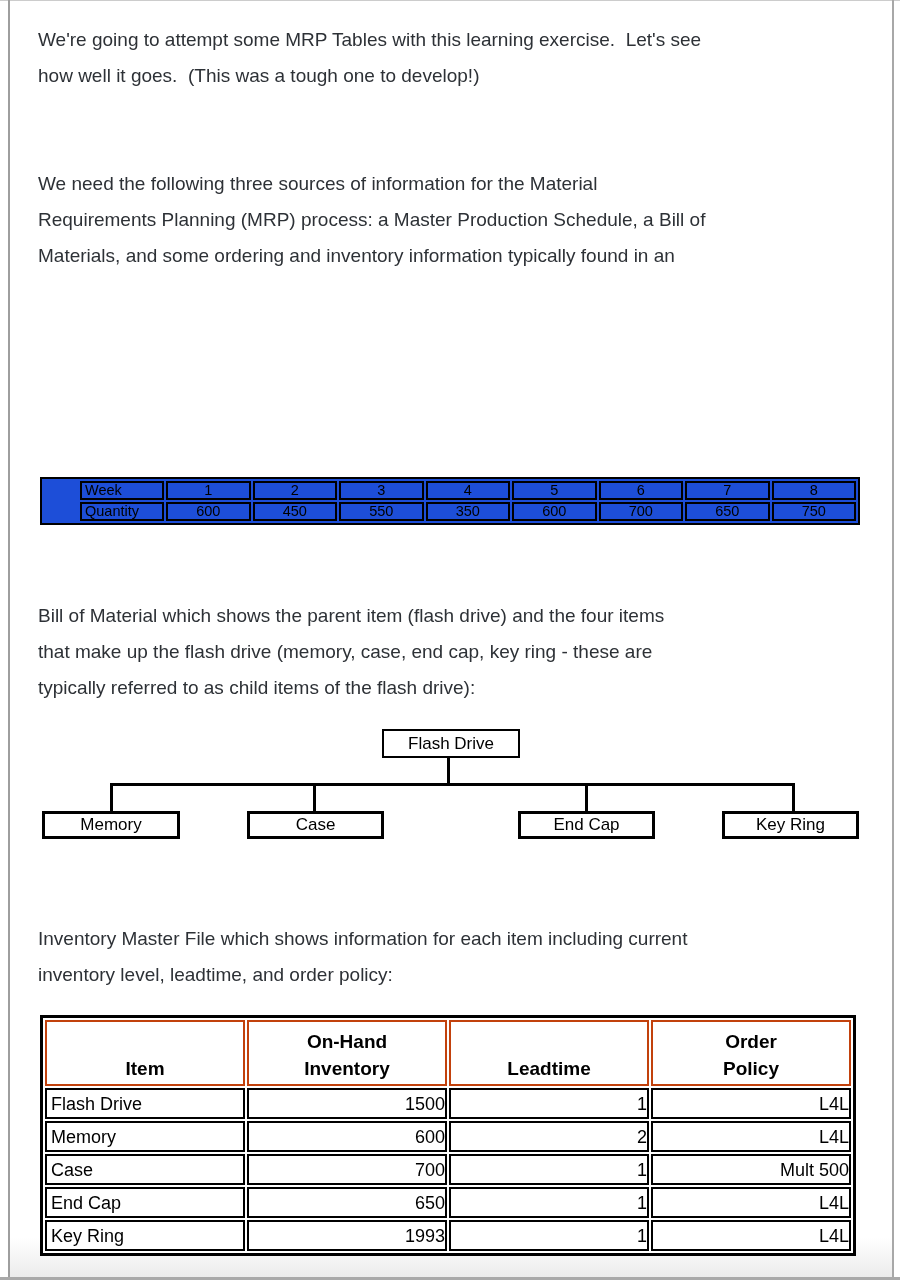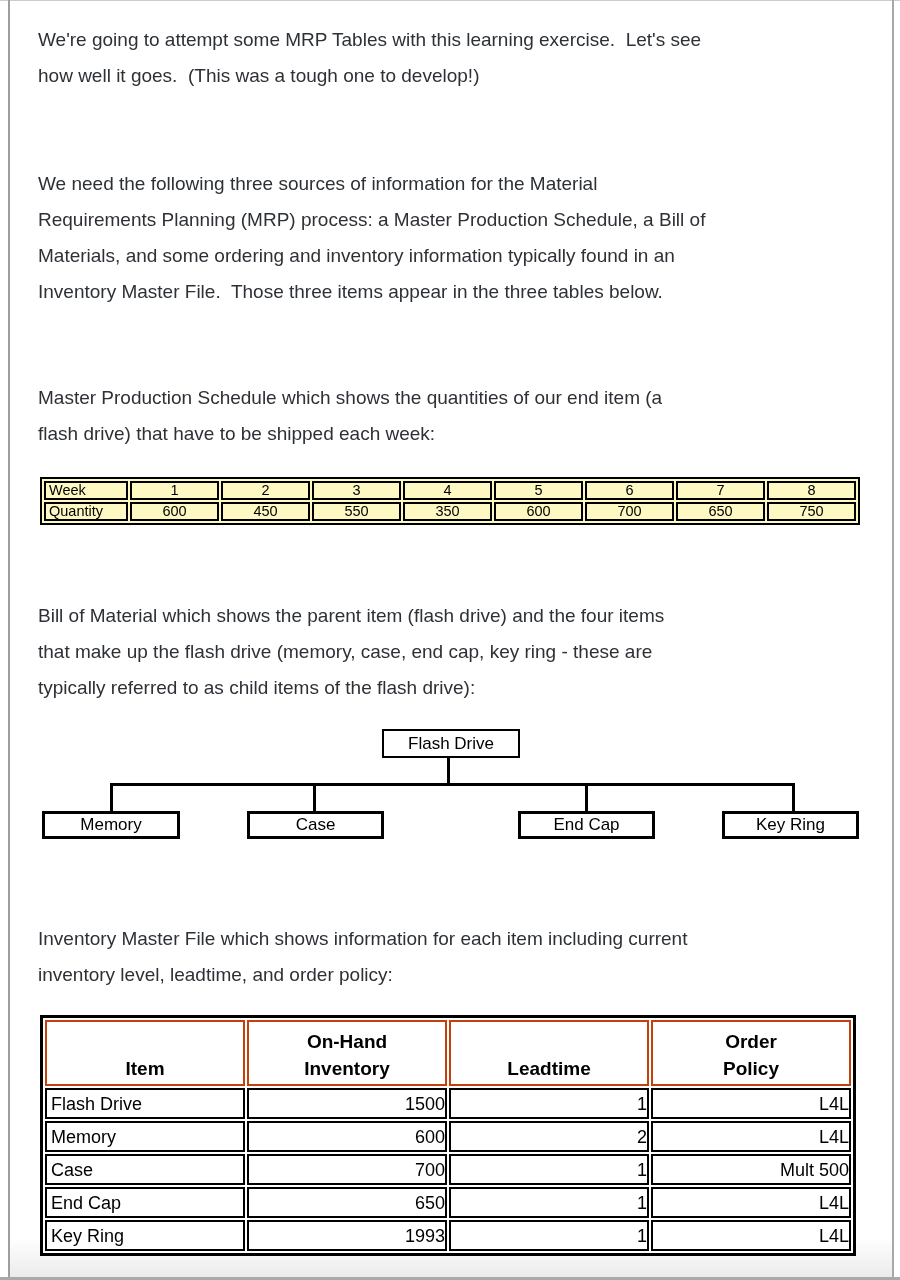--- a/index.html
+++ b/index.html
@@ -23,21 +23,21 @@
   .blk-intro{top:21px;}
   .blk-sources{top:165px;}
   .blk-mps-caption{top:379px;}
   .blk-bom-caption{top:597px;}
   .blk-imf-caption{top:920px;}
 
   
   table.mps{
     position:absolute;left:30px;top:476px;width:820px;
     border:2px solid #000;border-spacing:2px;border-collapse:separate;
-    table-layout:fixed;background:#fef9c3;
+    table-layout:fixed;background:#1d4ed8;padding-left:36px;
   }
   table.mps td{
     border:2px solid #000;height:13px;padding:0 2px;
     font-size:14.5px;line-height:15px;color:#000;text-align:center;overflow:hidden;
   }
   table.mps td.lbl{text-align:left;padding-left:3px;}
   col.mps-label{width:84px;}
 
   
   .bom{position:absolute;left:0;top:728px;width:882px;height:114px;}
@@ -90,27 +90,22 @@
 
   <div class="tblock blk-intro">
     <div class="tline">We're going to attempt some MRP Tables with this learning exercise.  Let's see</div>
     <div class="tline">how well it goes.  (This was a tough one to develop!)</div>
   </div>
 
   <div class="tblock blk-sources">
     <div class="tline">We need the following three sources of information for the Material</div>
     <div class="tline">Requirements Planning (MRP) process: a Master Production Schedule, a Bill of</div>
     <div class="tline">Materials, and some ordering and inventory information typically found in an</div>
-    <div class="tline">Inventory Master File.  Those three items appear in the three tables below.</div>
-  </div>
-
-  <div class="tblock blk-mps-caption">
-    <div class="tline">Master Production Schedule which shows the quantities of our end item (a</div>
-    <div class="tline">flash drive) that have to be shipped each week:</div>
-  </div>
+  </div>
+
 
   <table class="mps">
     <colgroup>
         <col class="mps-label">
         <col span="8">
       </colgroup>
     <tbody>
       <tr>
         <td class="lbl">Week</td>
         <td>1</td>

